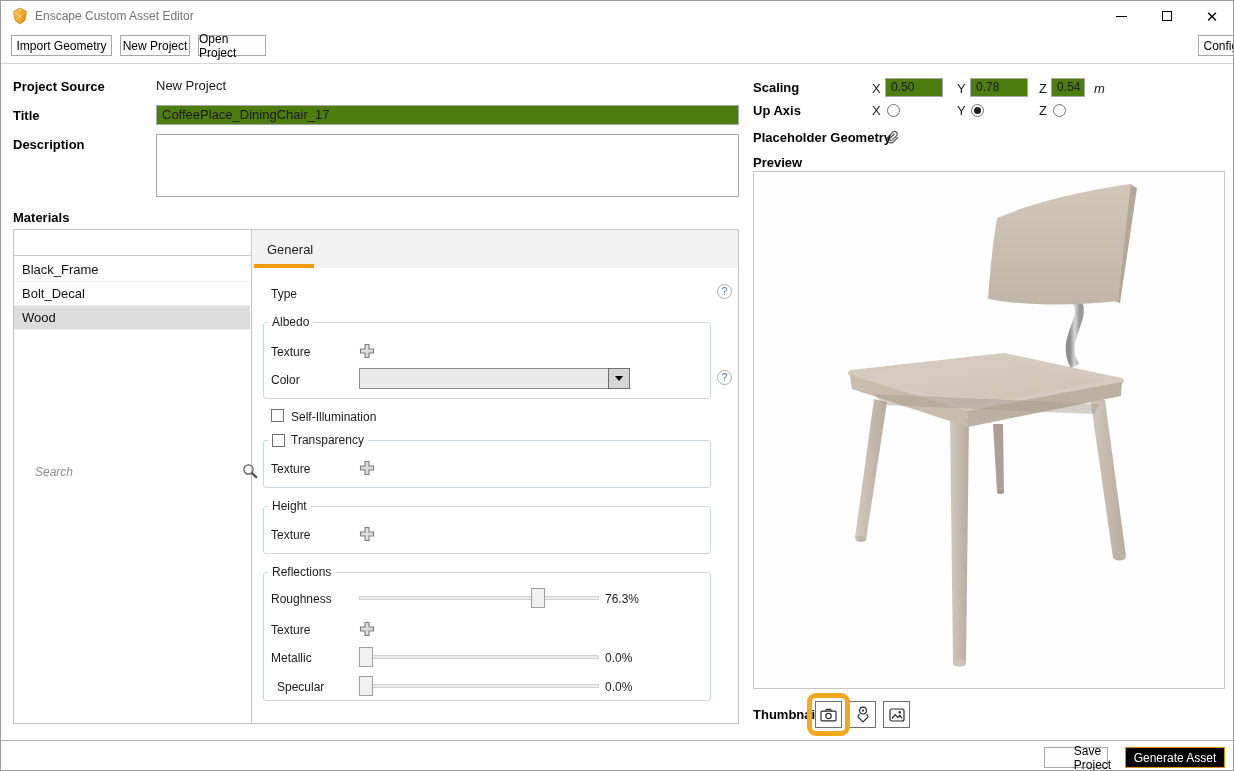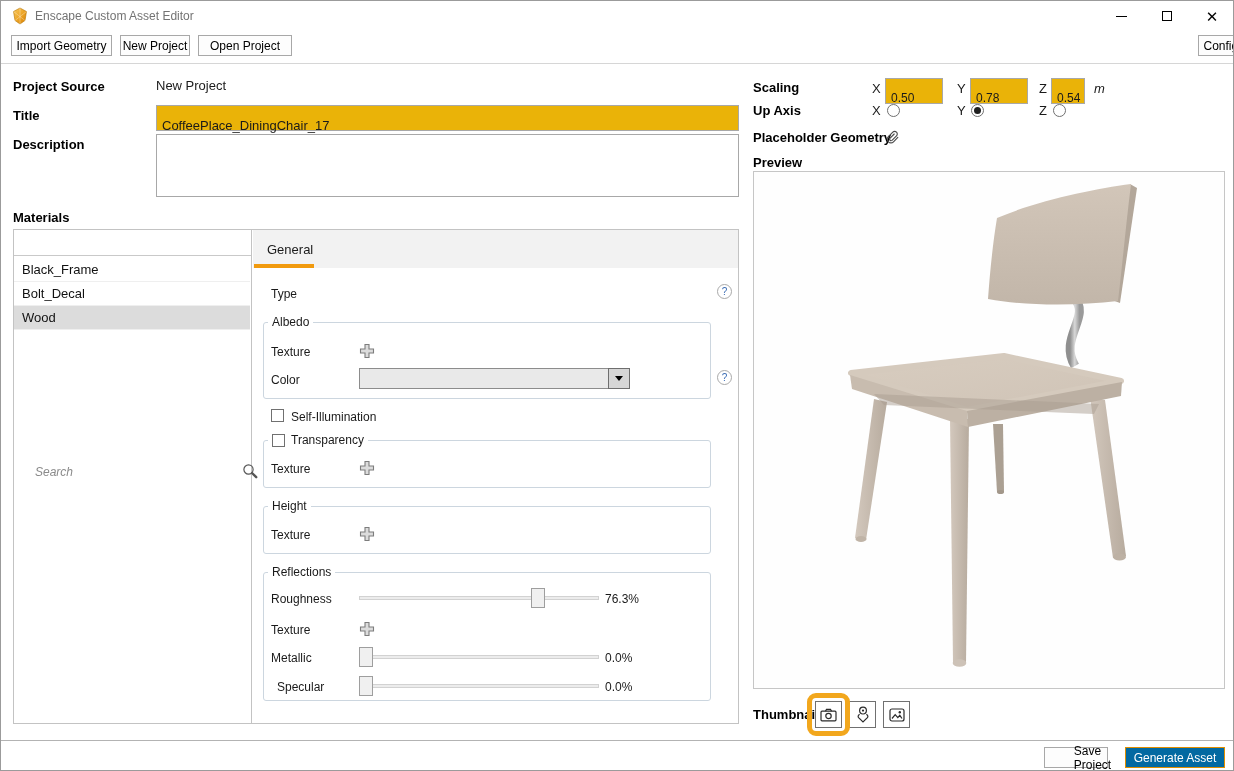--- a/index.html
+++ b/index.html
@@ -15,28 +15,28 @@
   .win-btn.min { left:1098px; } .win-btn.max { left:1143px; } .win-btn.close { left:1188px; width:46px; }
   .glyph-min { width:11px; height:0; border-top:1px solid #000; }
   .glyph-max { width:10px; height:10px; border:1px solid #000; }
   .glyph-close { font-size:15px; color:#000; line-height:1; }
 
   
   .btn { position:absolute; height:21px; background:#fdfdfd; border:1px solid #a8a8a8; font-size:12px; color:#000;
          display:flex; align-items:center; justify-content:center; }
   .tb-import { left:10px; top:34px; width:101px; }
   .tb-new { left:119px; top:34px; width:70px; }
-  .tb-open { left:197px; top:34px; width:94px; }
+  .tb-open { left:197px; top:34px; width:68px; }
   .tb-config { left:1161px; top:34px; width:63px;margin-left:36px; }
   .divider-top { position:absolute; left:0; top:62px; width:100%; border-top:1px solid #d6d6d6; }
 
   
   .lbl { position:absolute; font-size:13px; font-weight:bold; color:#000; }
   .val { position:absolute; font-size:13px; color:#1a1a1a; }
-  .text-input { position:absolute; border:1px solid #a8a8a8; background:#eab308; font-size:13px; padding:12px 5px;
+  .text-input { position:absolute; border:1px solid #a8a8a8; background:#4d7c0f; font-size:13px; padding:1px 5px;
                 font-family:"Liberation Sans","DejaVu Sans",sans-serif; }
   .desc-box { position:absolute; left:155px; top:133px; width:583px; height:63px; border:1px solid #a8a8a8; background:#fff; }
 
   
   .mat-panel { position:absolute; left:12px; top:228px; width:726px; height:495px; border:1px solid #c3c3c3; background:#fff; }
   .mat-list { position:absolute; left:12px; top:228px; width:239px; height:495px; border-right:1px solid #c3c3c3; }
   .search-row { position:absolute; left:13px; top:229px; width:237px; height:26px; border-bottom:1px solid #c9c9c9; background:#fff; }
   .search-ph { position:absolute; left:21px; top:235px; font-size:12px; font-style:italic; color:#8a8a8a; }
   .search-icon { position:absolute; left:228px; top:233px; width:17px; height:17px; }
   .mat-item { position:absolute; left:13px; width:236px; height:24px; font-size:13px; color:#111;
@@ -336,15 +336,15 @@
     <svg width="16" height="14" viewBox="0 0 16 14">
       <rect x="1" y="1" width="14" height="12" rx="2" fill="none" stroke="#2b2b2b" stroke-width="1.2"></rect>
       <path d="M3,10.5 L6.2,6.6 L8.8,9.6 L10.8,7.3 L13,10.5" fill="none" stroke="#2b2b2b" stroke-width="1.2"></path>
       <circle cx="10.8" cy="4.3" r="1.2" fill="#2b2b2b"></circle>
     </svg>
   </div>
   <div class="highlight-ring" style="border-color: rgb(242, 167, 29);"></div>
 
   <div class="divider-bottom"></div>
   <div class="btn btn-save" style="position:absolute;">Save Project</div>
-  <div class="btn-generate" style="background: #0369a1;">Generate Asset</div>
+  <div class="btn-generate" style="background: #000000;">Generate Asset</div>
 
 </div>
 
 </body></html>

